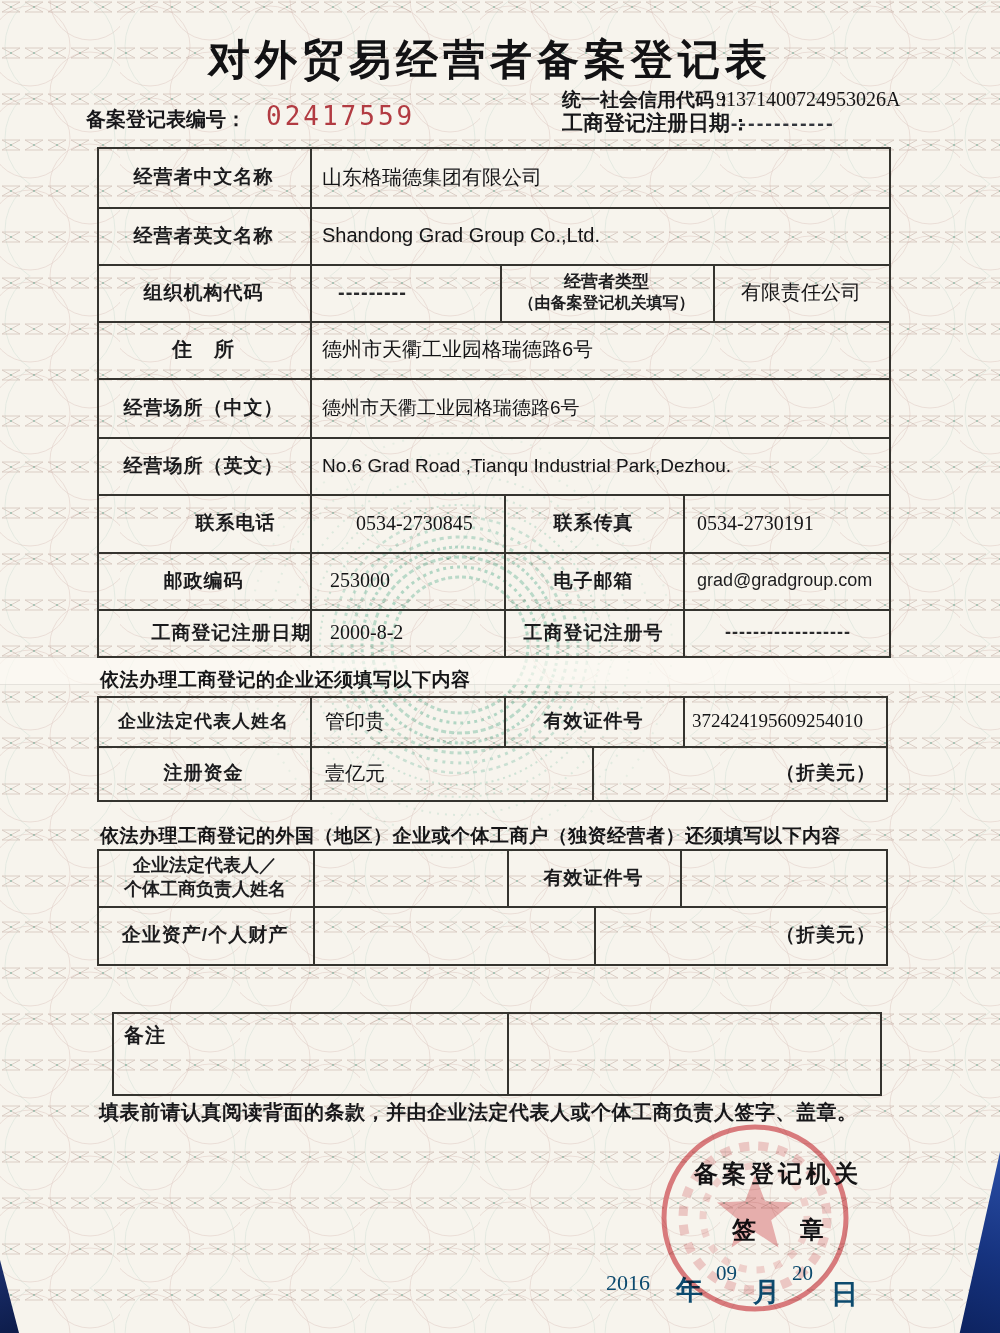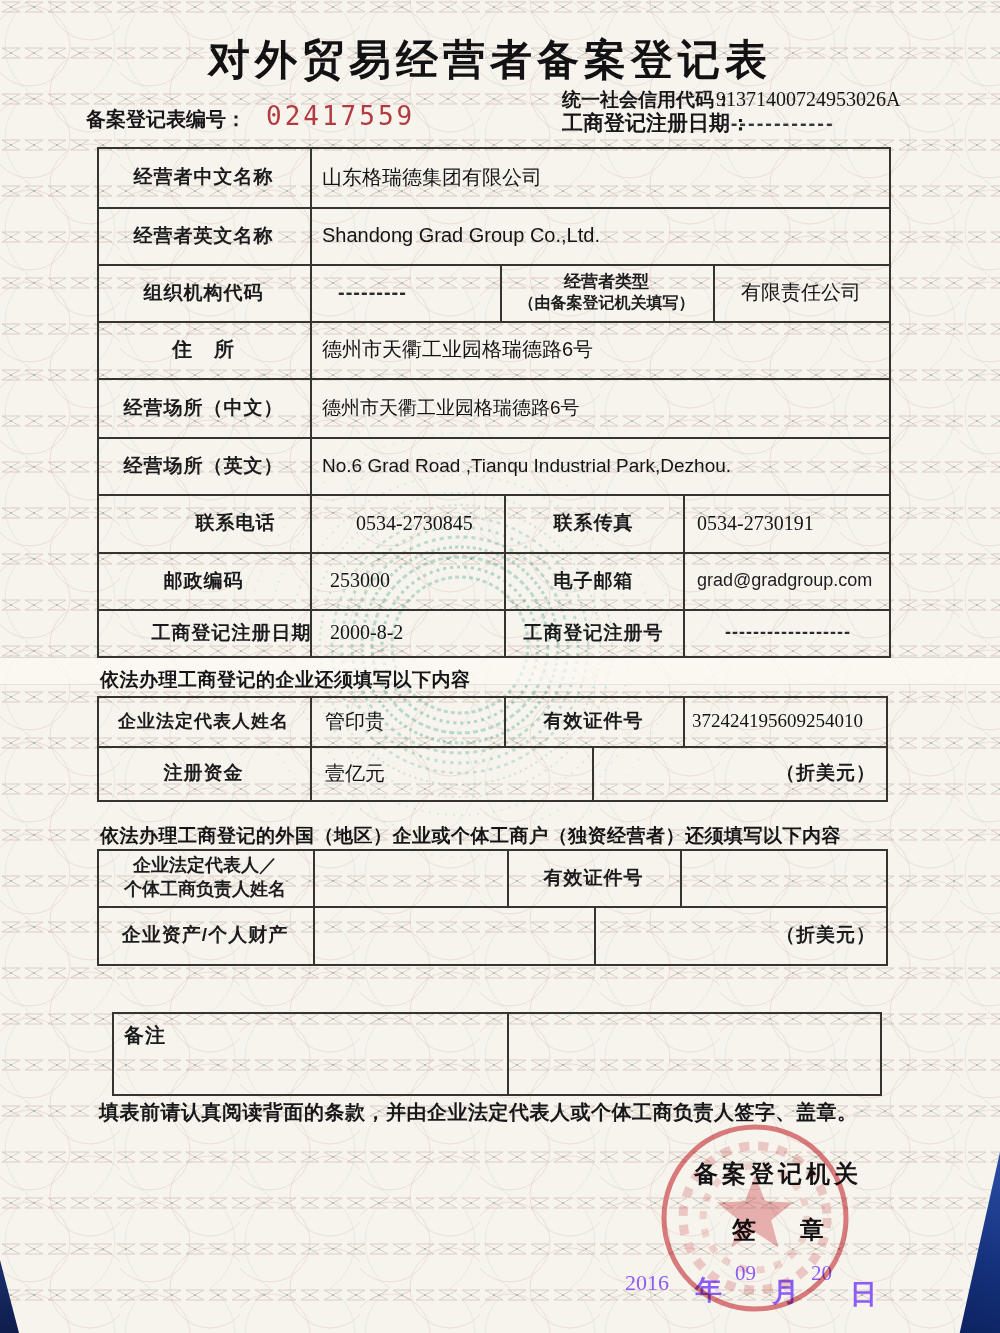--- a/index.html
+++ b/index.html
@@ -28,21 +28,21 @@
   .hd-lab{position:absolute;font-weight:700;color:#17171a;}
   .red-no{position:absolute;left:247px;top:101px;font-size:26px;letter-spacing:3px;
     color:#b23b42;font-family:"DejaVu Sans Mono","Liberation Mono",monospace;margin-left:19px;}
   .sec-head{position:absolute;font-size:19px;font-weight:700;letter-spacing:0.5px;color:#151517;}
   .foot{position:absolute;left:99px;top:1099px;font-size:20px;font-weight:700;
     letter-spacing:0.5px;color:#17171a;}
   .authority{position:absolute;left:650px;top:1158px;width:256px;text-align:center;
     font-size:24px;font-weight:700;letter-spacing:4px;color:#131315;}
   .sign{position:absolute;left:650px;top:1214px;width:256px;display:flex;
     justify-content:center;gap:44px;font-size:24px;font-weight:700;color:#131315;}
-  .dt{position:absolute;color:#8b5cf6;margin-left:19px;}
+  .dt{position:absolute;color:#0c4a6e;}
   .dt-num{font-family:"Liberation Serif","DejaVu Serif",serif;font-size:22px;}
   .dt-unit{font-size:27px;font-weight:700;}
   .wedge-r{position:absolute;right:0;top:1152px;width:42px;height:181px;
     background:linear-gradient(200deg,#2a4ea6 0%,#16337f 55%,#0d2360 100%);
     clip-path:polygon(100% 0,100% 100%,4% 100%);}
   .wedge-l{position:absolute;left:0;top:1260px;width:19px;height:73px;
     background:linear-gradient(160deg,#1b2f6e,#0d1c4a);
     clip-path:polygon(0 0,0 100%,100% 100%);}
   .two-line{flex-direction:column;justify-content:center;line-height:1.3;}
 </style>

